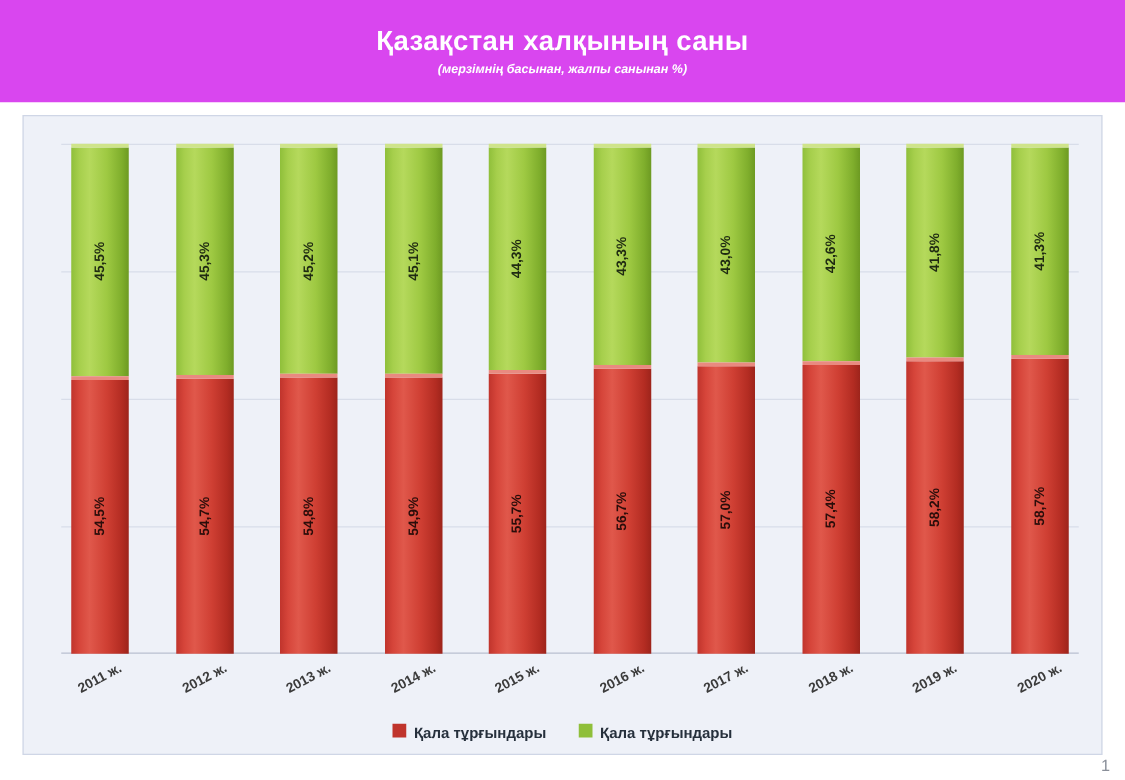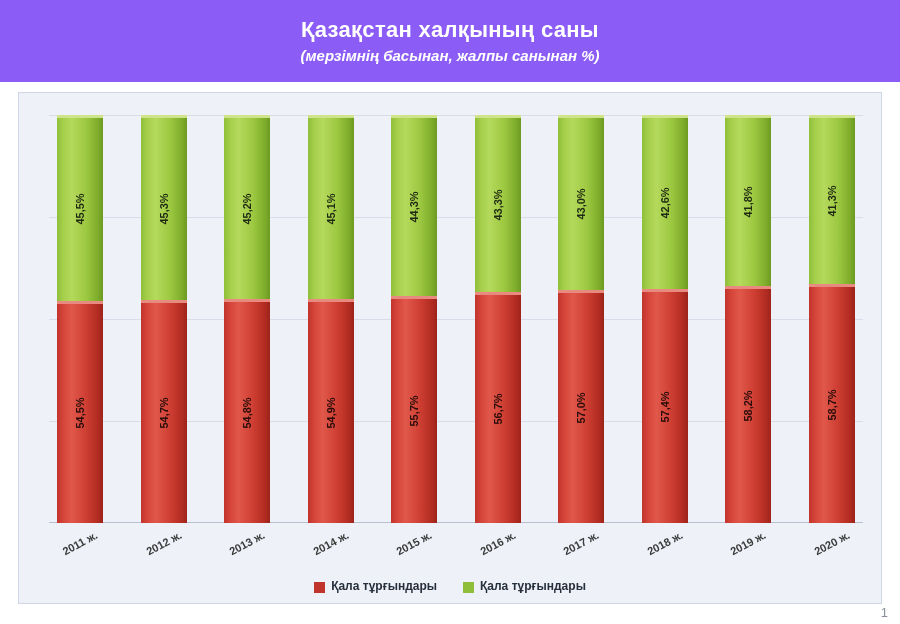--- a/index.html
+++ b/index.html
@@ -15,37 +15,37 @@
     position: relative;
   }
 
   
   .header-band {
     position: absolute;
     left: 0;
     top: 0;
     width: 900px;
     height: 82px;
-    background: #8b5cf6;
+    background: #d946ef;
     display: flex;
     flex-direction: column;
     align-items: center;
     justify-content: center;
   }
   .header-title {
     color: #ffffff;
     font-size: 22px;
     font-weight: bold;
     letter-spacing: 0.3px;
     line-height: 1.1;
     text-align: center;
   }
   .header-subtitle {
     color: #ffffff;
-    font-size: 15px;
+    font-size: 10px;
     font-weight: bold;
     font-style: italic;
     text-align: center;
     margin-top: 4px;
   }
 
   
   .slide-body {
     position: absolute;
     left: 0;
@@ -189,21 +189,21 @@
     left: 0;
     right: 0;
     bottom: 10px;
     display: flex;
     align-items: center;
     justify-content: center;
     gap: 26px;
   }
   .legend-item {
     display: flex;
-    align-items: flex-end;
+    align-items: flex-start;
     gap: 6px;
   }
   .legend-swatch {
     width: 11px;
     height: 11px;
     display: inline-block;
   }
   .legend-swatch.urban { background: #c0342c; }
   .legend-swatch.rural { background: #8fbf3a; }
   .legend-text {

